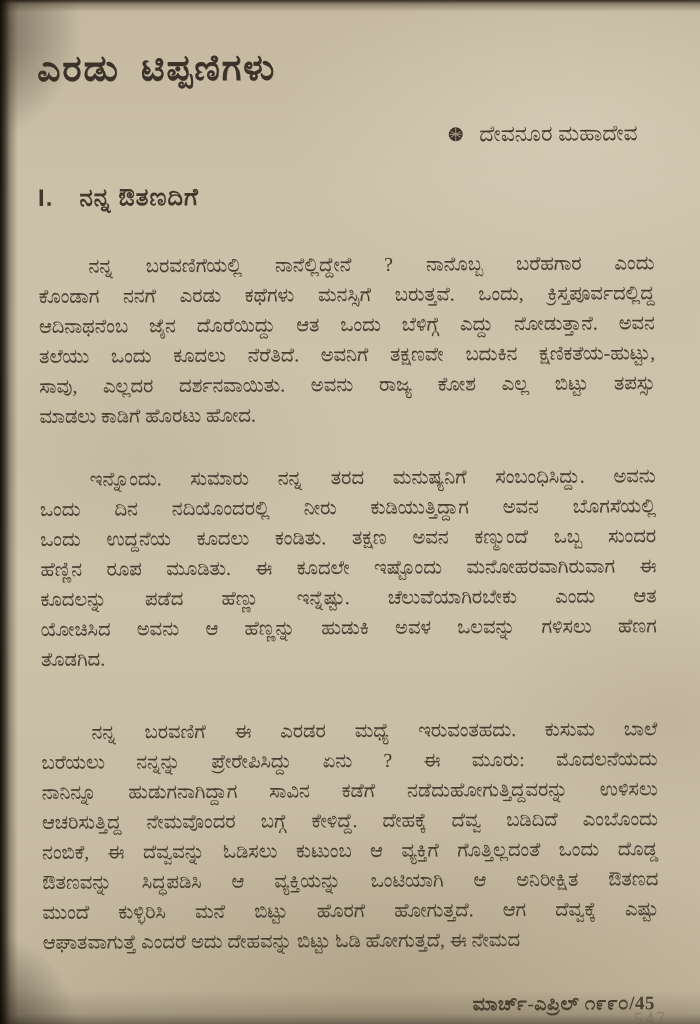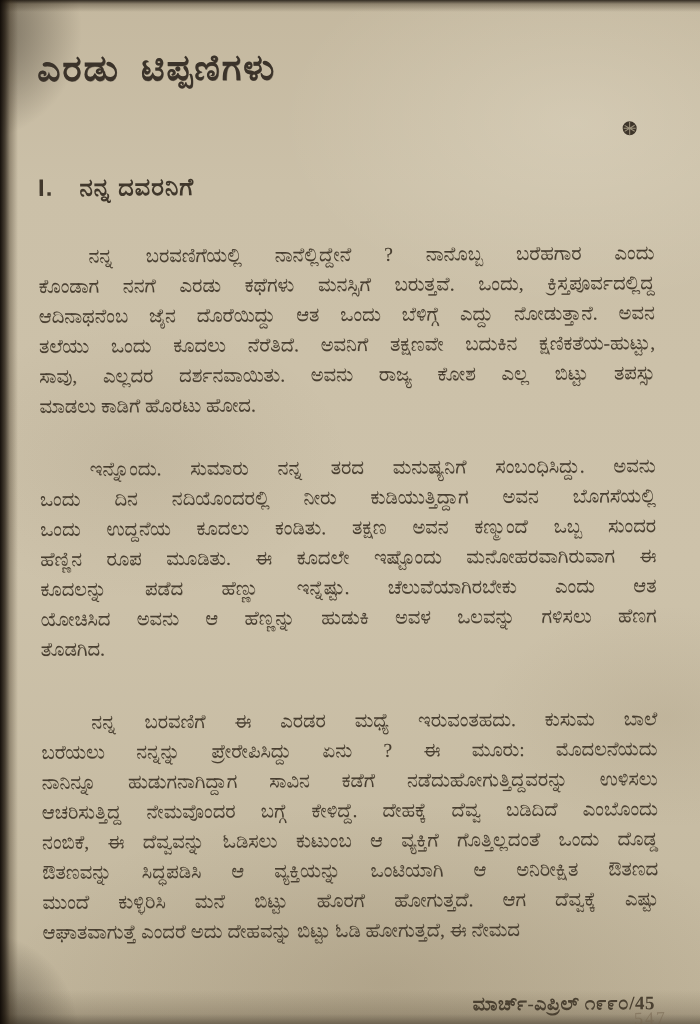--- a/index.html
+++ b/index.html
@@ -119,25 +119,26 @@
 
   <div class="byline">
     <span class="bullet-icon">
       <svg width="16" height="16" viewBox="0 0 16 16">
         <circle cx="8" cy="8" r="7" fill="#3e352a"></circle>
         <g stroke="#b7ab92" stroke-width="1" fill="none" opacity="0.8">
           <path d="M3 5 L13 11 M3 11 L13 5 M8 1.5 L8 14.5 M2 8 L14 8"></path>
         </g>
       </svg>
     </span>
+    <span>ದೇವನೂರ ಮಹಾದೇವ</span>
   </div>
 
   <div class="section-head">
     <span class="section-num">I.</span>
-    <span>ನನ್ನ ದವರನಿಗೆ</span>
+    <span>ನನ್ನ ಔತಣದಿಗೆ</span>
   </div>
 
   <div class="para p1">
     <div class="line first">ನನ್ನ ಬರವಣಿಗೆಯಲ್ಲಿ ನಾನೆಲ್ಲಿದ್ದೇನೆ ? ನಾನೊಬ್ಬ ಬರೆಹಗಾರ ಎಂದು</div>
     <div class="line">ಕೊಂಡಾಗ ನನಗೆ ಎರಡು ಕಥೆಗಳು ಮನಸ್ಸಿಗೆ ಬರುತ್ತವೆ. ಒಂದು, ಕ್ರಿಸ್ತಪೂರ್ವದಲ್ಲಿದ್ದ</div>
     <div class="line">ಆದಿನಾಥನೆಂಬ ಜೈನ ದೊರೆಯಿದ್ದು ಆತ ಒಂದು ಬೆಳಿಗ್ಗೆ ಎದ್ದು ನೋಡುತ್ತಾನೆ. ಅವನ</div>
     <div class="line">ತಲೆಯು ಒಂದು ಕೂದಲು ನೆರೆತಿದೆ. ಅವನಿಗೆ ತಕ್ಷಣವೇ ಬದುಕಿನ ಕ್ಷಣಿಕತೆಯ-ಹುಟ್ಟು,</div>
     <div class="line">ಸಾವು, ಎಲ್ಲದರ ದರ್ಶನವಾಯಿತು. ಅವನು ರಾಜ್ಯ ಕೋಶ ಎಲ್ಲ ಬಿಟ್ಟು ತಪಸ್ಸು</div>
     <div class="line last">ಮಾಡಲು ಕಾಡಿಗೆ ಹೊರಟು ಹೋದ.</div>
   </div>

